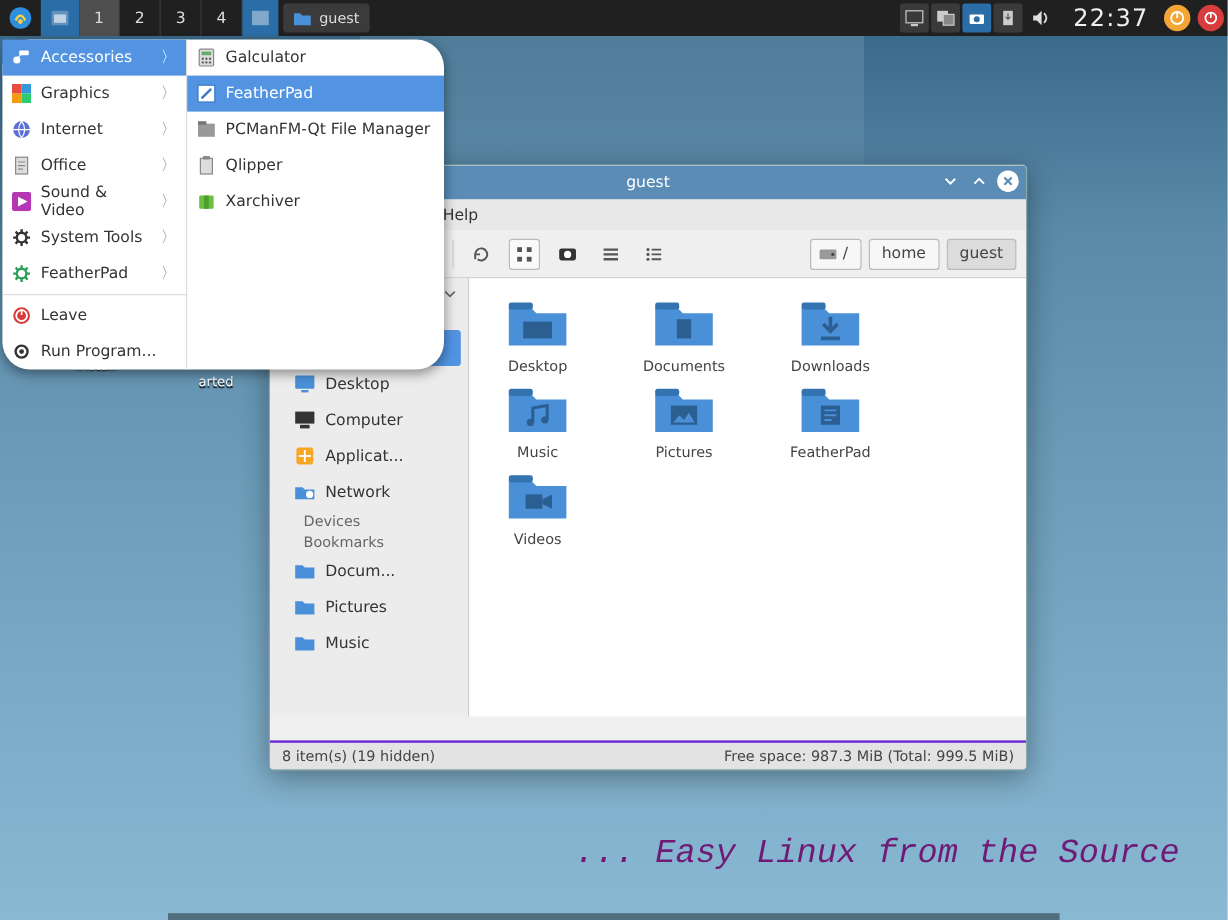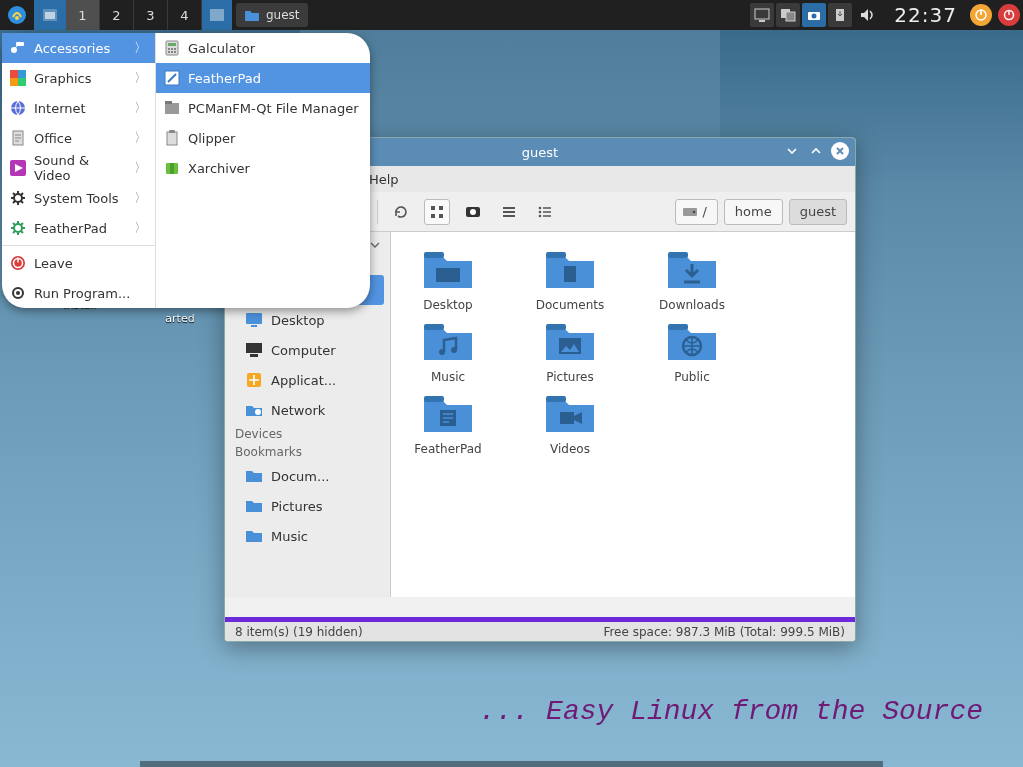--- a/index.html
+++ b/index.html
@@ -45,28 +45,28 @@
 .fm-menu { height:26px; background:#e8e8e8; display:flex; align-items:center; gap:18px; padding:0 10px; font-size:13px; color:#333; }
 .fm-tb { height:40px; background:#efefef; border-bottom:1px solid #ccc; display:flex; align-items:center; gap:10px; padding:0 8px; }
 .tb-ic { width:26px; height:26px; display:flex; align-items:center; justify-content:center; color:#555; cursor:pointer; border-radius:3px; }
 .tb-ic.boxed { border:1px solid #bbb; background:#fafafa; }
 .path { display:flex; gap:6px; margin-left:auto; }
 .path .seg { height:26px; padding:0 10px; border:1px solid #bbb; background:#f7f7f7; border-radius:3px; display:flex; align-items:center; font-size:13px; color:#444; cursor:pointer; }
 .path .seg.active { background:#dcdcdc; }
 .fm-body { flex:1; display:flex; min-height:0; }
 .side { width:166px; background:#ececec; border-right:1px solid #ccc; overflow:auto; font-size:13px; padding-bottom:6px; }
 .side .hdr { display:flex; align-items:center; justify-content:space-between; padding:6px 10px 4px; color:#555; font-size:13px; }
-.side .grp { padding:2px 10px; color:#666; font-size:12px; }
+.side .grp { padding:2px 28px; color:#666; font-size:12px; }
 .side-item { height:30px; display:flex; align-items:center; gap:8px; padding:0 8px 0 14px; cursor:pointer; color:#333; margin:0 6px; border-radius:3px; }
 .side-item.sel { background:#5294e2; color:#fff; }
 .side-ic { width:18px; height:18px; flex:0 0 18px; }
 .files { flex:1; background:#fff; padding:14px 10px; display:flex; flex-wrap:wrap; align-content:flex-start; gap:6px 28px; overflow:auto; }
 .fitem { width:94px; text-align:center; font-size:12px; color:#444; cursor:pointer; }
 .fitem .fic { width:56px; height:46px; margin:0 auto 6px; position:relative; }
-.fm-status { height:24px; background:#e3e3e3; border-top:5px solid #6d28d9; display:flex; align-items:center; justify-content:space-between; padding:0 10px; font-size:12px; color:#444;margin-top:20px; }
+.fm-status { height:24px; background:#e3e3e3; border-top:2px solid #6d28d9; display:flex; align-items:center; justify-content:space-between; padding:0 10px; font-size:12px; color:#444;margin-top:20px; }
 
 
 .dock { position:absolute; left:140px; right:140px; bottom:0; height:6px; background:rgba(0,0,0,.4); }
 </style>
 </head>
 <body>
 
 <div class="wp-hi"></div>
 <div class="tagline">... Easy Linux from the Source</div>
 
@@ -382,29 +382,20 @@
               <rect x="4" y="6" width="20" height="6" rx="2" fill="#3273b0"></rect>
               <rect x="17" y="20" width="22" height="16" fill="#2b5f92"></rect>
               <path d="M19 34l5-6 4 4 4-6 5 8z" fill="#4a90d9"></path>
             </svg></div>
         <div>Pictures</div>
         </div>
       <div class="fitem">
         <div class="fic"><svg viewBox="0 0 56 46">
               <path d="M4 10h18l5 5h25v27H4z" fill="#4a90d9"></path>
               <rect x="4" y="6" width="20" height="6" rx="2" fill="#3273b0"></rect>
-              <circle cx="28" cy="28" r="9" fill="none" stroke="#2b5f92" stroke-width="2.5"></circle>
-              <path d="M19 28h18M28 19v18M22 22q6 6 12 0M22 34q6-6 12 0" stroke="#2b5f92" fill="none" stroke-width="1.6"></path>
-            </svg></div>
-        <div>Public</div>
-        </div>
-      <div class="fitem">
-        <div class="fic"><svg viewBox="0 0 56 46">
-              <path d="M4 10h18l5 5h25v27H4z" fill="#4a90d9"></path>
-              <rect x="4" y="6" width="20" height="6" rx="2" fill="#3273b0"></rect>
               <rect x="20" y="20" width="16" height="16" fill="#2b5f92"></rect>
               <path d="M23 24h10M23 28h10M23 32h6" stroke="#4a90d9" stroke-width="1.6"></path>
             </svg></div>
         <div>FeatherPad</div>
         </div>
       <div class="fitem">
         <div class="fic"><svg viewBox="0 0 56 46">
               <path d="M4 10h18l5 5h25v27H4z" fill="#4a90d9"></path>
               <rect x="4" y="6" width="20" height="6" rx="2" fill="#3273b0"></rect>
               <rect x="18" y="22" width="14" height="12" fill="#2b5f92"></rect>

